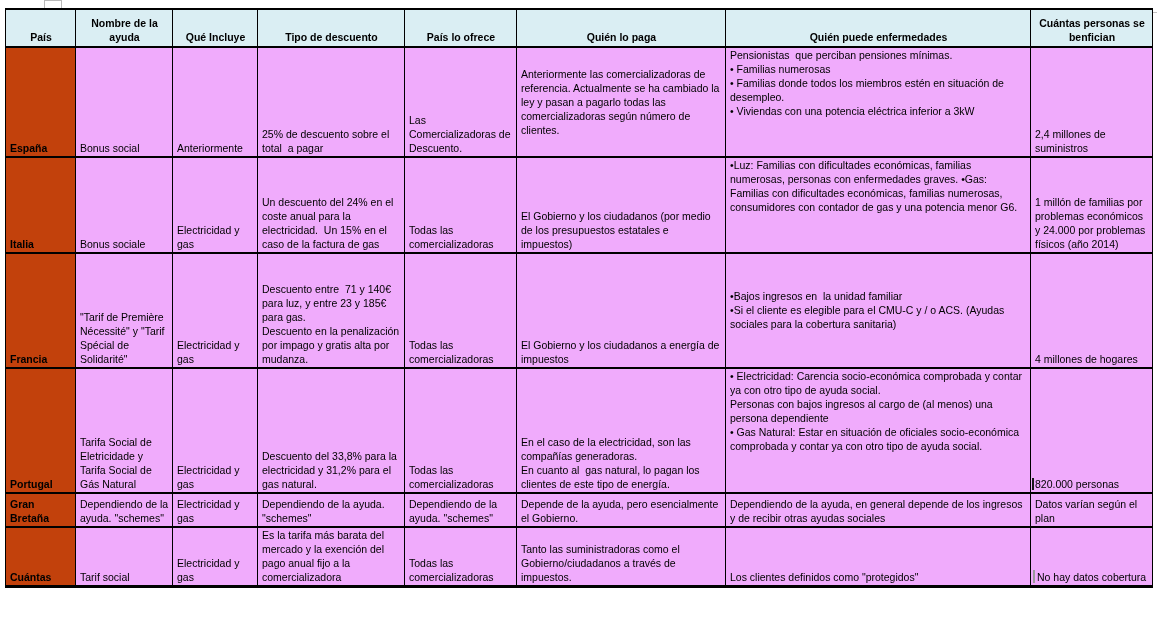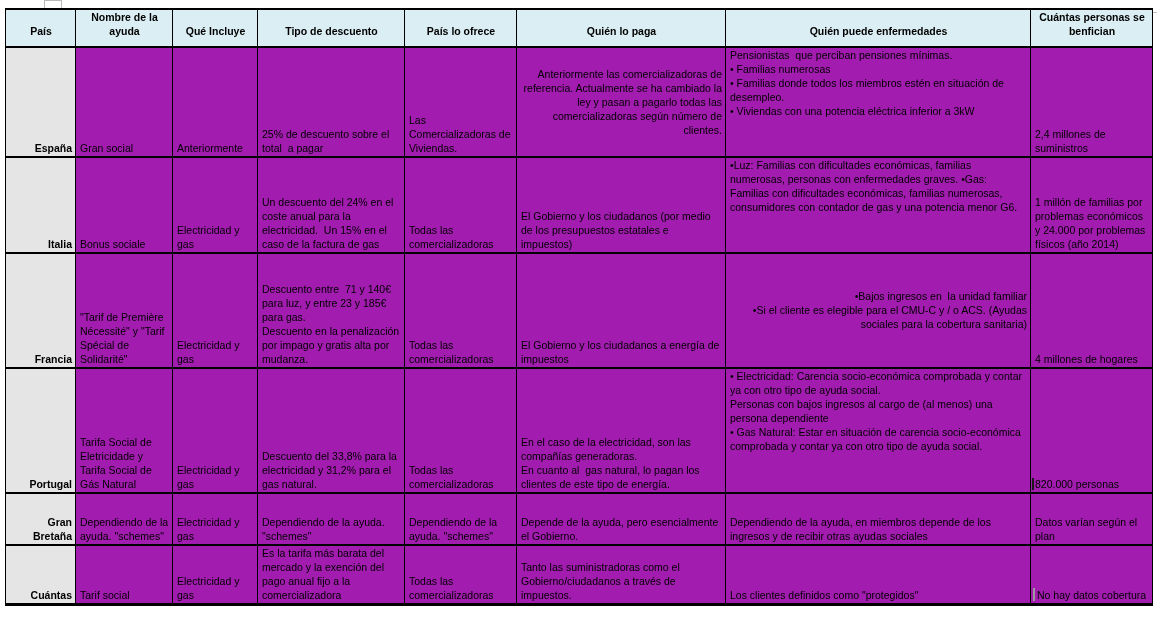--- a/index.html
+++ b/index.html
@@ -10,33 +10,33 @@
   table{
     border-collapse:collapse;table-layout:fixed;
     position:absolute;left:5px;top:8px;
   }
   td,th{
     border:1px solid #000;
     border-top-width:2px;border-bottom-width:2px;
     font-size:10.5px;line-height:14px;font-weight:normal;
     padding:0 3px 1px 4px;
     vertical-align:bottom;text-align:left;
-    background:#a21caf;white-space:pre-wrap;overflow:hidden;
+    background:#f0abfc;white-space:pre-wrap;overflow:hidden;
     word-wrap:break-word;
   }
   thead th{
     background:#daeef3;font-weight:bold;text-align:center;
-    vertical-align:bottom;padding-bottom:8px;
+    vertical-align:bottom;padding-bottom:2px;
   }
   td.country{
-    background:#e5e5e5;font-weight:bold;text-align:right;
+    background:#c2410c;font-weight:bold;text-align:left;
   }
   tbody tr:last-child td{border-bottom-width:3px;}
   .v-top{vertical-align:top;}
-  .v-mid{vertical-align:middle;text-align:right;}
+  .v-mid{vertical-align:middle;}
   .caret-dark::before{
     content:"";display:inline-block;width:2px;height:12px;
     background:#1a1a1a;margin:0 1px 0 -3px;vertical-align:text-bottom;
   }
   .caret-gray::before{
     content:"";display:inline-block;width:2px;height:13px;
     background:#9a9a9a;margin:0 2px 0 -2px;vertical-align:text-bottom;
   }
   .artifact-top{
     position:absolute;left:44px;top:0;width:16px;height:9px;
@@ -72,24 +72,24 @@
         <th>Tipo de descuento</th>
         <th>País lo ofrece</th>
         <th>Quién lo paga</th>
         <th>Quién puede enfermedades</th>
         <th>Cuántas personas se benfician</th>
       </tr>
   </thead>
   <tbody>
       <tr style="height: 110px;">
         <td class="country">España</td>
-        <td>Gran social</td>
+        <td>Bonus social</td>
         <td>Anteriormente</td>
         <td>25% de descuento sobre el total  a pagar</td>
-        <td>Las Comercializadoras de Viviendas.</td>
+        <td>Las Comercializadoras de Descuento.</td>
         <td class="v-mid">Anteriormente las comercializadoras de referencia. Actualmente se ha cambiado la ley y pasan a pagarlo todas las comercializadoras según número de clientes.</td>
         <td class="v-top">Pensionistas  que perciban pensiones mínimas.
 • Familias numerosas
 • Familias donde todos los miembros estén en situación de desempleo.
 • Viviendas con una potencia eléctrica inferior a 3kW</td>
         <td>2,4 millones de suministros</td>
       </tr>
       <tr style="height: 96px;">
         <td class="country">Italia</td>
         <td>Bonus sociale</td>
@@ -115,31 +115,31 @@
       <tr style="height: 125px;">
         <td class="country">Portugal</td>
         <td>Tarifa Social de Eletricidade y Tarifa Social de Gás Natural</td>
         <td>Electricidad y gas</td>
         <td>Descuento del 33,8% para la electricidad y 31,2% para el gas natural.</td>
         <td>Todas las comercializadoras</td>
         <td>En el caso de la electricidad, son las compañías generadoras.
 En cuanto al  gas natural, lo pagan los clientes de este tipo de energía.</td>
         <td class="v-top">• Electricidad: Carencia socio-económica comprobada y contar ya con otro tipo de ayuda social.
 Personas con bajos ingresos al cargo de (al menos) una persona dependiente
-• Gas Natural: Estar en situación de carencia socio-económica comprobada y contar ya con otro tipo de ayuda social.</td>
+• Gas Natural: Estar en situación de oficiales socio-económica comprobada y contar ya con otro tipo de ayuda social.</td>
         <td class="caret-dark">820.000 personas</td>
       </tr>
-      <tr style="height: 52px;">
+      <tr style="height: 34px;">
         <td class="country">Gran Bretaña</td>
         <td>Dependiendo de la ayuda. "schemes"</td>
         <td>Electricidad y gas</td>
         <td>Dependiendo de la ayuda. "schemes"</td>
         <td>Dependiendo de la ayuda. "schemes"</td>
         <td>Depende de la ayuda, pero esencialmente el Gobierno.</td>
-        <td>Dependiendo de la ayuda, en miembros depende de los ingresos y de recibir otras ayudas sociales</td>
+        <td>Dependiendo de la ayuda, en general depende de los ingresos y de recibir otras ayudas sociales</td>
         <td>Datos varían según el plan</td>
       </tr>
       <tr style="height: 57px;">
         <td class="country">Cuántas</td>
         <td>Tarif social</td>
         <td>Electricidad y gas</td>
         <td>Es la tarifa más barata del mercado y la exención del pago anual fijo a la comercializadora</td>
         <td>Todas las comercializadoras</td>
         <td>Tanto las suministradoras como el Gobierno/ciudadanos a través de impuestos.</td>
         <td>Los clientes definidos como "protegidos"</td>

